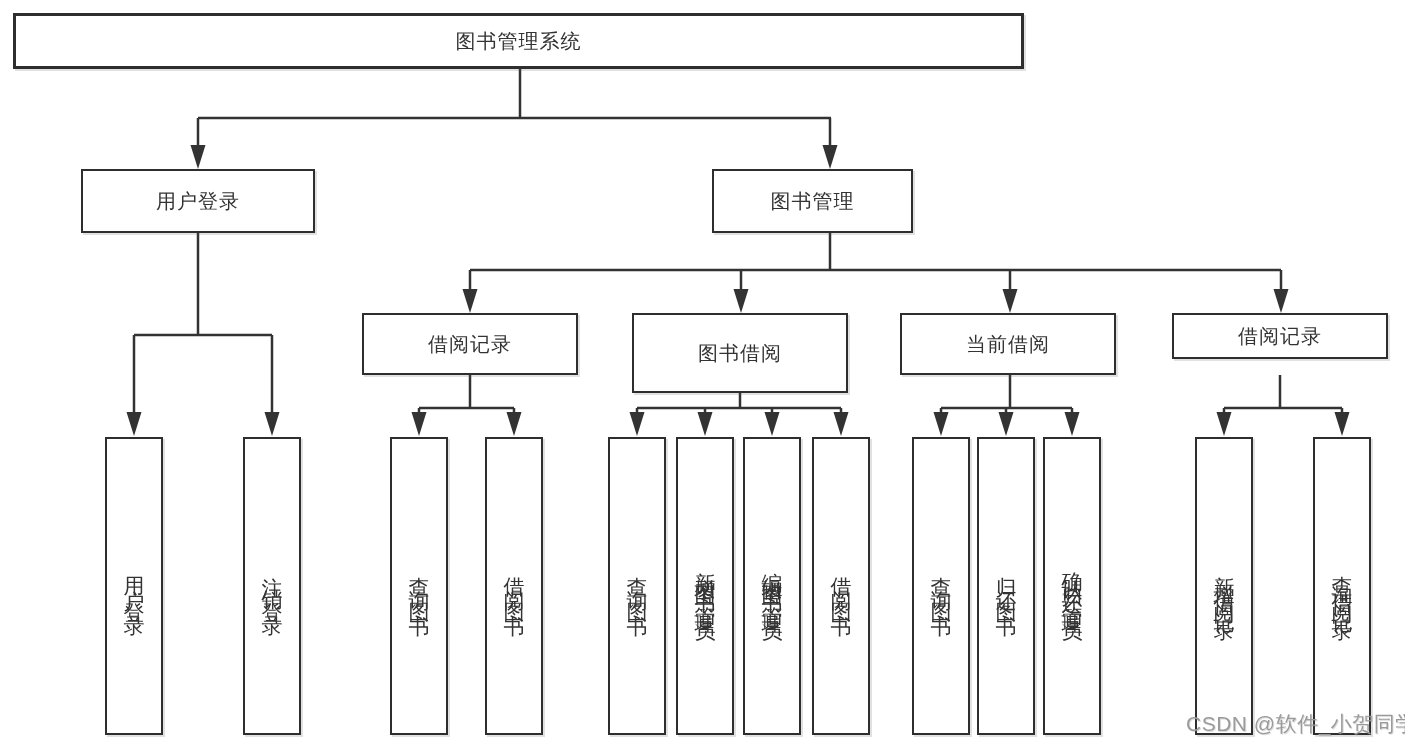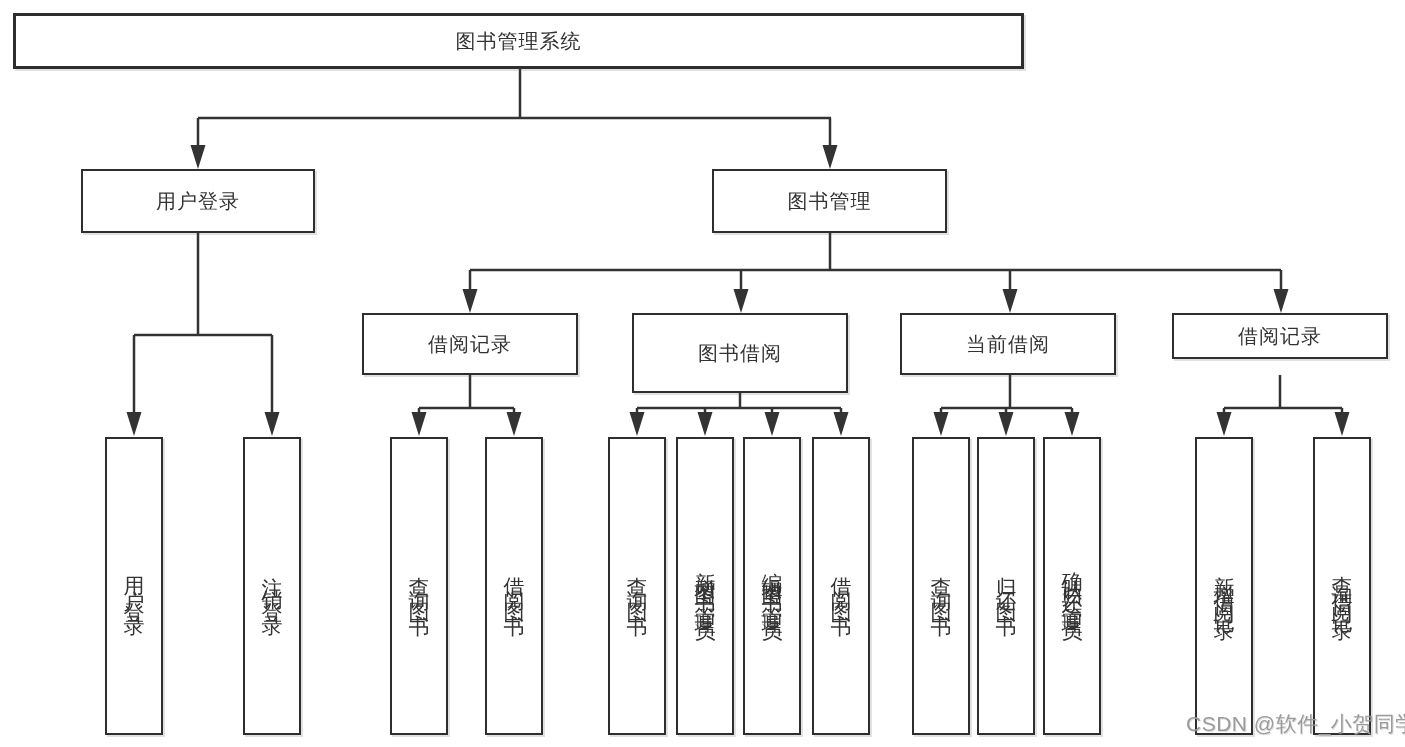--- a/index.html
+++ b/index.html
@@ -113,21 +113,21 @@
     </g>
   </svg>
 
   <div class="node root" style="left:13px; top:13px; width:1011px; height:56px;align-items:center;">
     <span>图书管理系统</span>
   </div>
 
   <div class="node l2" style="left:81px; top:169px; width:234px; height:64px;">
     <span>用户登录</span>
   </div>
-  <div class="node l2" style="left:712px; top:169px; width:235px; height:64px;">
+  <div class="node l2" style="left:712px; top:169px; width:201px; height:64px;">
     <span>图书管理</span>
   </div>
 
   <div class="node l3" style="left:362px; top:313px; width:216px; height:62px;">
     <span>借阅记录</span>
   </div>
   <div class="node l3" style="left:632px; top:313px; width:216px; height:80px;">
     <span>图书借阅</span>
   </div>
   <div class="node l3" style="left:900px; top:313px; width:216px; height:62px;">

